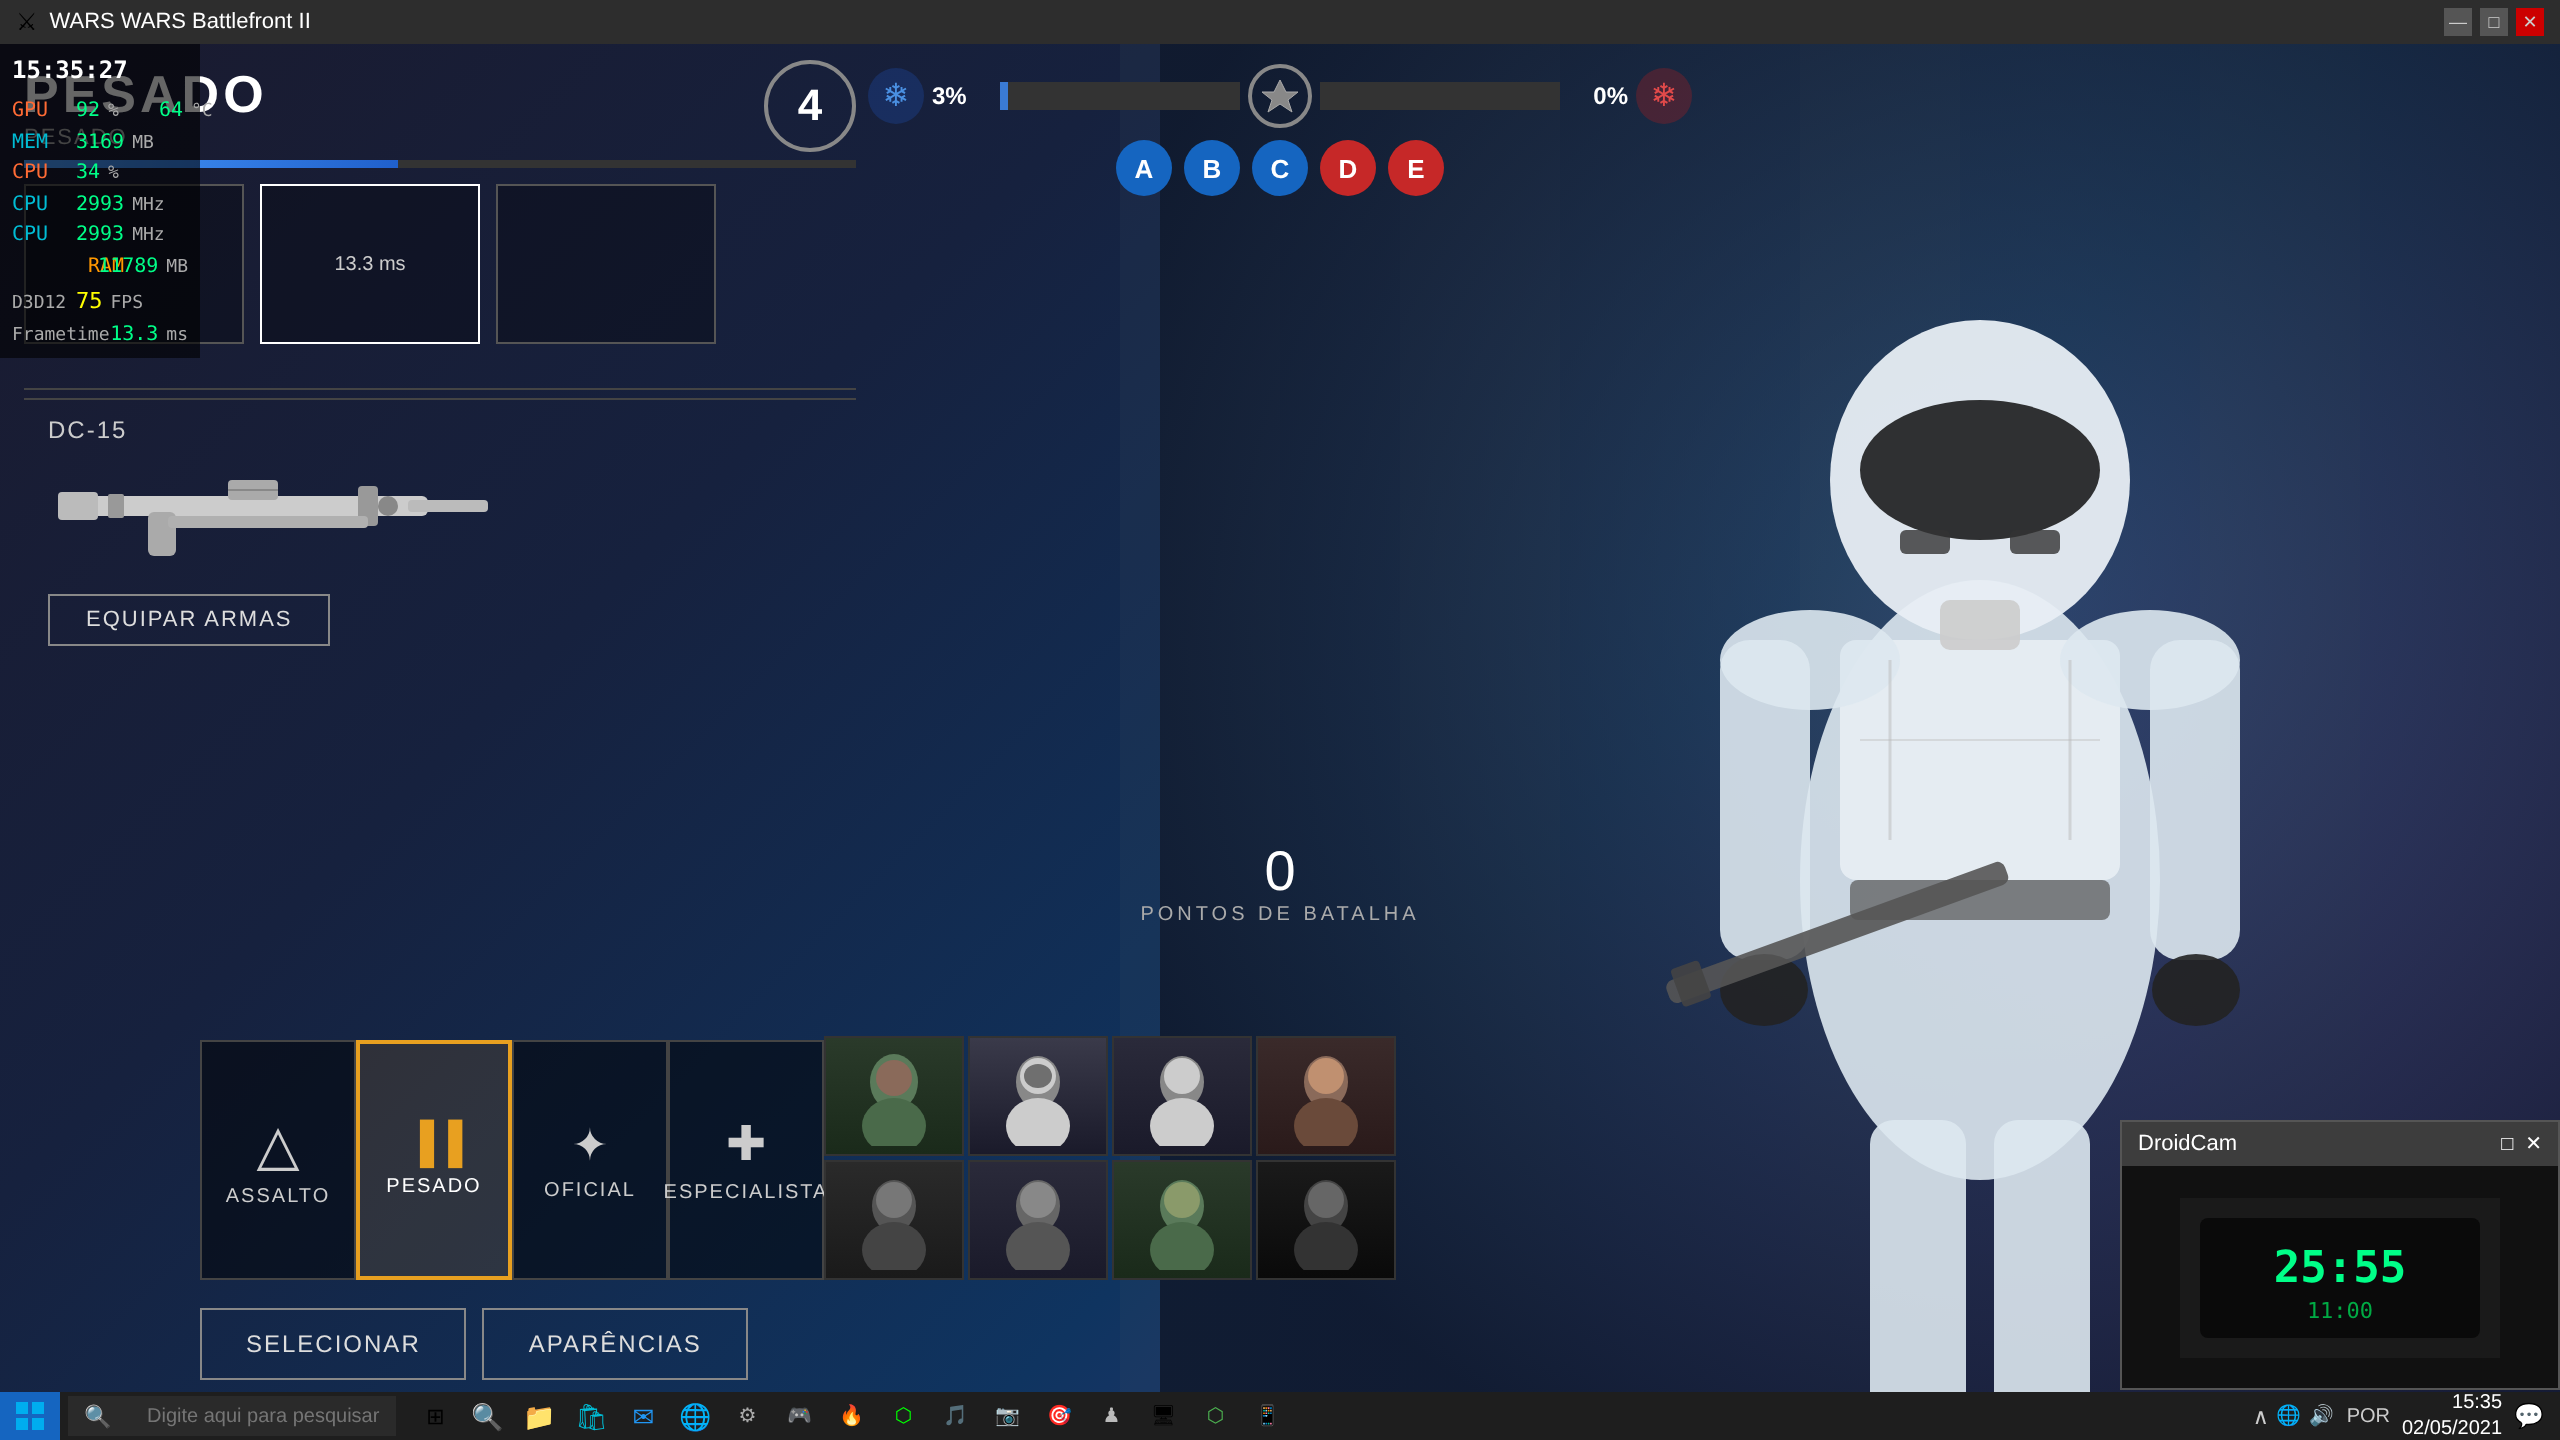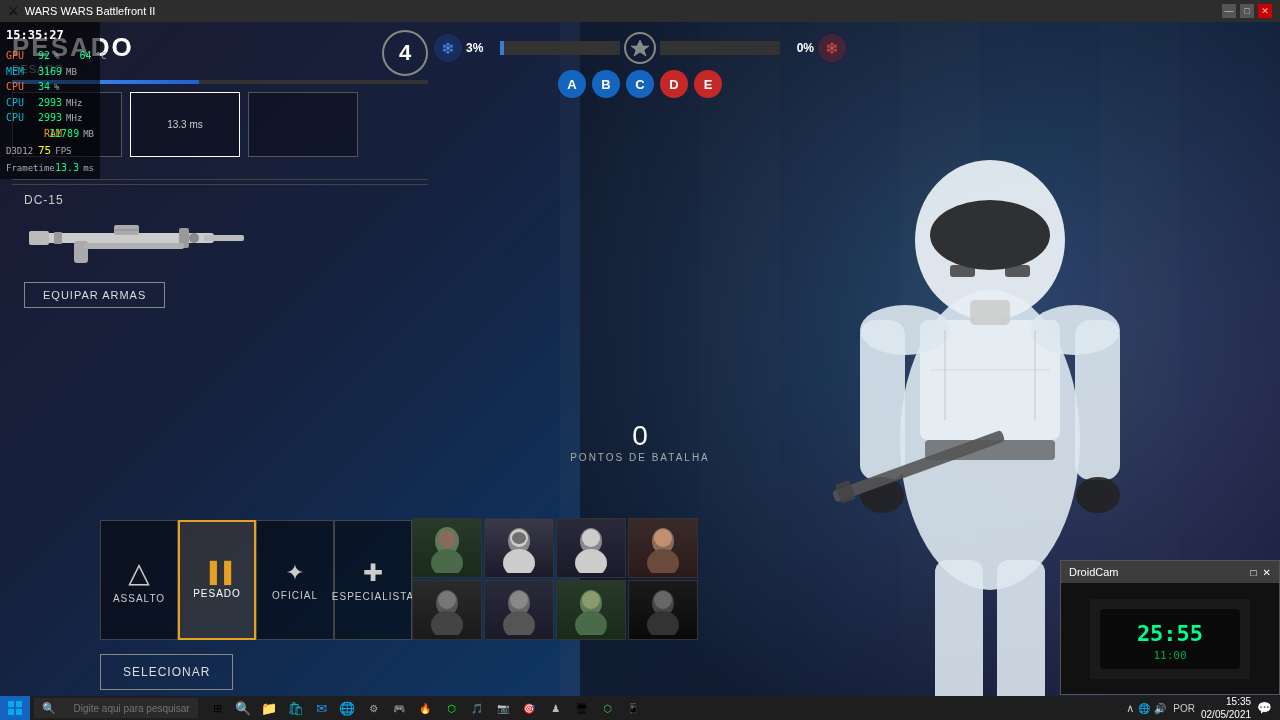--- a/index.html
+++ b/index.html
@@ -134,21 +134,21 @@
     #cards-section {
       padding: 8px 12px;
     }
     #cards-grid {
       display: flex;
       gap: 8px;
       margin-bottom: 10px;
     }
     .card-slot {
       width: 110px;
-      height: 65px;
+      height: 80px;
       border: 1px solid #555;
       background: rgba(0,0,0,0.3);
       display: flex;
       align-items: center;
       justify-content: center;
       color: #888;
       font-size: 10px;
       cursor: pointer;
     }
     .card-slot.active {
@@ -794,20 +794,21 @@
           <ellipse cx="25" cy="18" rx="11" ry="13" fill="#444"></ellipse>
           <ellipse cx="25" cy="40" rx="16" ry="14" fill="#333"></ellipse>
           <circle cx="25" cy="15" r="9" fill="#666"></circle>
         </svg>
     </div>
   </div>
 </div>
 
 <div id="action-buttons">
   <button class="action-btn">SELECIONAR</button>
+  <button class="action-btn">APARÊNCIAS</button>
 </div>
 
 <div id="droidcam">
   <div id="droidcam-title">
     <span style="flex:1;">DroidCam</span>
     <span style="margin-right:6px;cursor:pointer;font-size:10px;">□</span>
     <span style="cursor:pointer;font-size:10px;">✕</span>
   </div>
   <div id="droidcam-screen">
 

